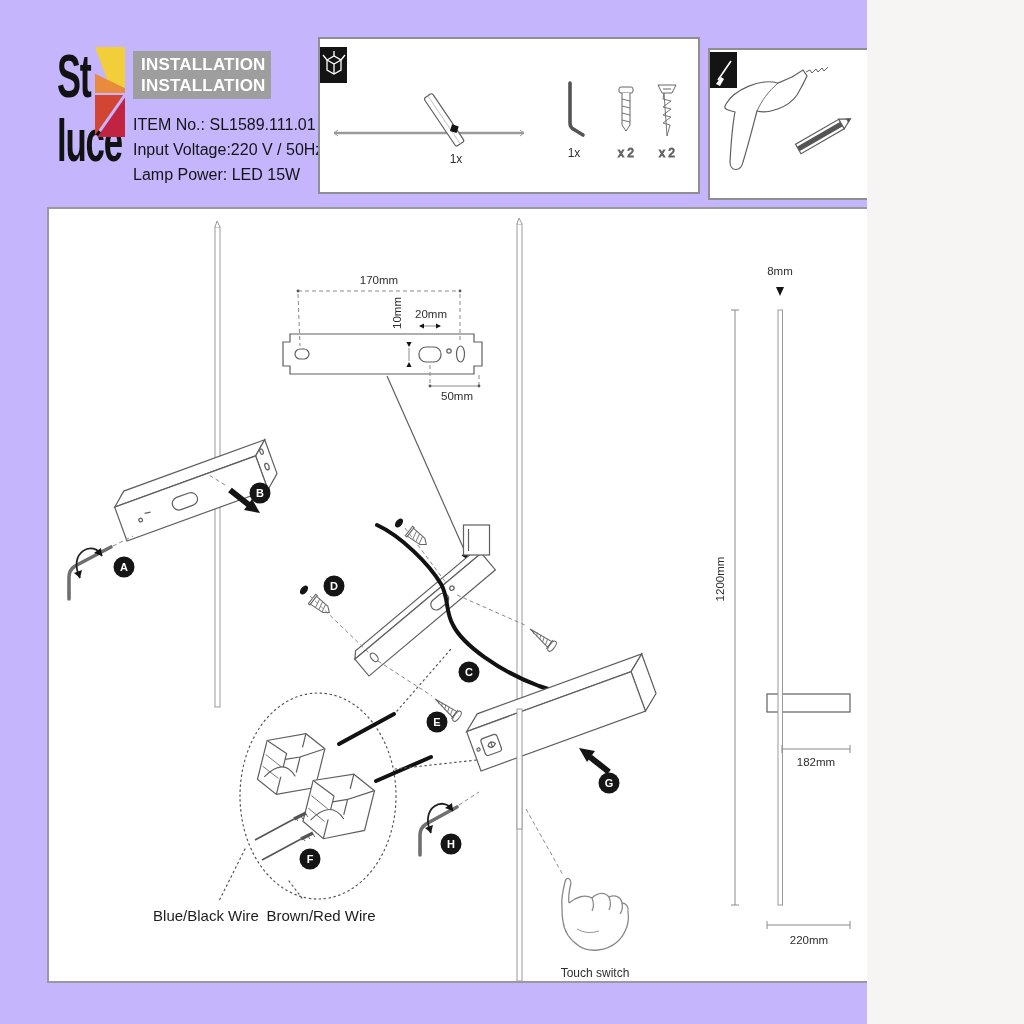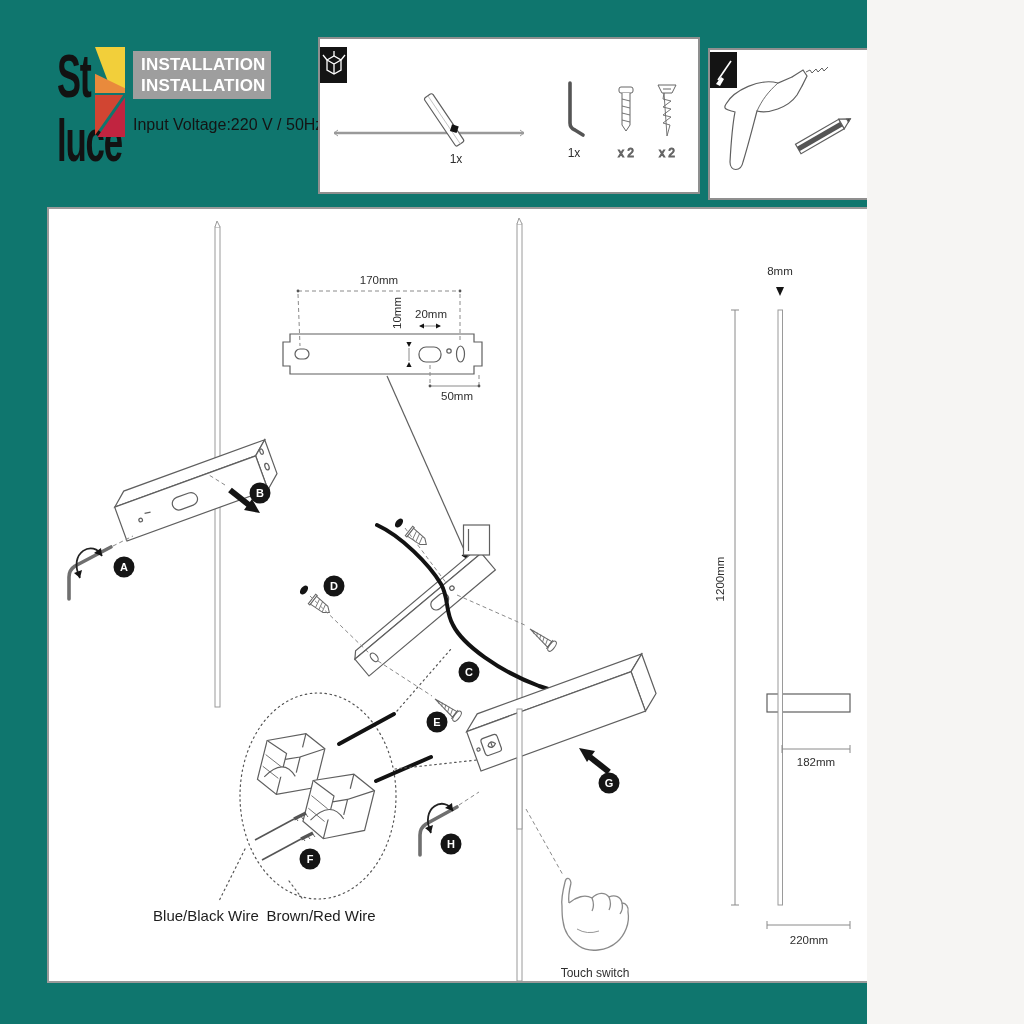--- a/index.html
+++ b/index.html
@@ -1,17 +1,17 @@
 <!DOCTYPE html>
 <html><head>
 <meta charset="utf-8">
 <style>
   html,body{margin:0;padding:0;}
   body{width:1024px;height:1024px;background:#f6f5f3;font-family:"Liberation Sans",sans-serif;}
-  .page{position:relative;width:867px;height:1024px;background:#0f766e;overflow:hidden;}
+  .page{position:relative;width:867px;height:1024px;background:#c4b5fd;overflow:hidden;}
   .abs{position:absolute;}
   .panel{position:absolute;background:#fff;border:2px solid #8f8f8f;}
   svg{display:block;}
   svg text{font-family:"Liberation Sans",sans-serif;}
   .dim{font-size:11.5px;fill:#2e2e2e;}
   .qty{font-size:12px;fill:#2e2e2e;text-anchor:middle;}
   .wirelab{font-size:15px;fill:#1d1d1d;text-anchor:middle;}
   .touchlab{font-size:12px;fill:#2e2e2e;text-anchor:middle;}
   .badge circle{fill:#151515;}
   .badge text{fill:#fff;font-size:11px;font-weight:bold;text-anchor:middle;}
@@ -46,21 +46,23 @@
       <div class="tri" style="left:38px;top:50px;width:30px;height:42px;background:#D14532;clip-path:polygon(0 0,94% 0,0 96%);"></div>
       <div class="tri" style="left:38px;top:50px;width:30px;height:42px;background:#C12440;clip-path:polygon(100% 6%,100% 100%,8% 100%);"></div>
     </div>
   </div>
 
   <div class="titlebox">
     <div>INSTALLATION</div>
     <div>INSTALLATION</div>
   </div>
   <div class="itemtext">
+    <div>ITEM No.: SL1589.111.01</div>
     <div>Input Voltage:220 V / 50Hz</div>
+    <div>Lamp Power: LED 15W</div>
   </div>
 
   <div class="panel" style="left:318px;top:37px;width:378px;height:153px;">
     <svg width="378" height="153" viewBox="0 0 378 153">
 
       <g>
         <rect x="0" y="8" width="27" height="36" class="blk"></rect>
         <g stroke="#fff" stroke-width="1.3" fill="none">
           <path d="M7,21 L14,17 L21,21 L21,31 L14,35 L7,31 Z"></path>
           <path d="M7,21 L14,25 L21,21 M14,25 L14,35"></path>

